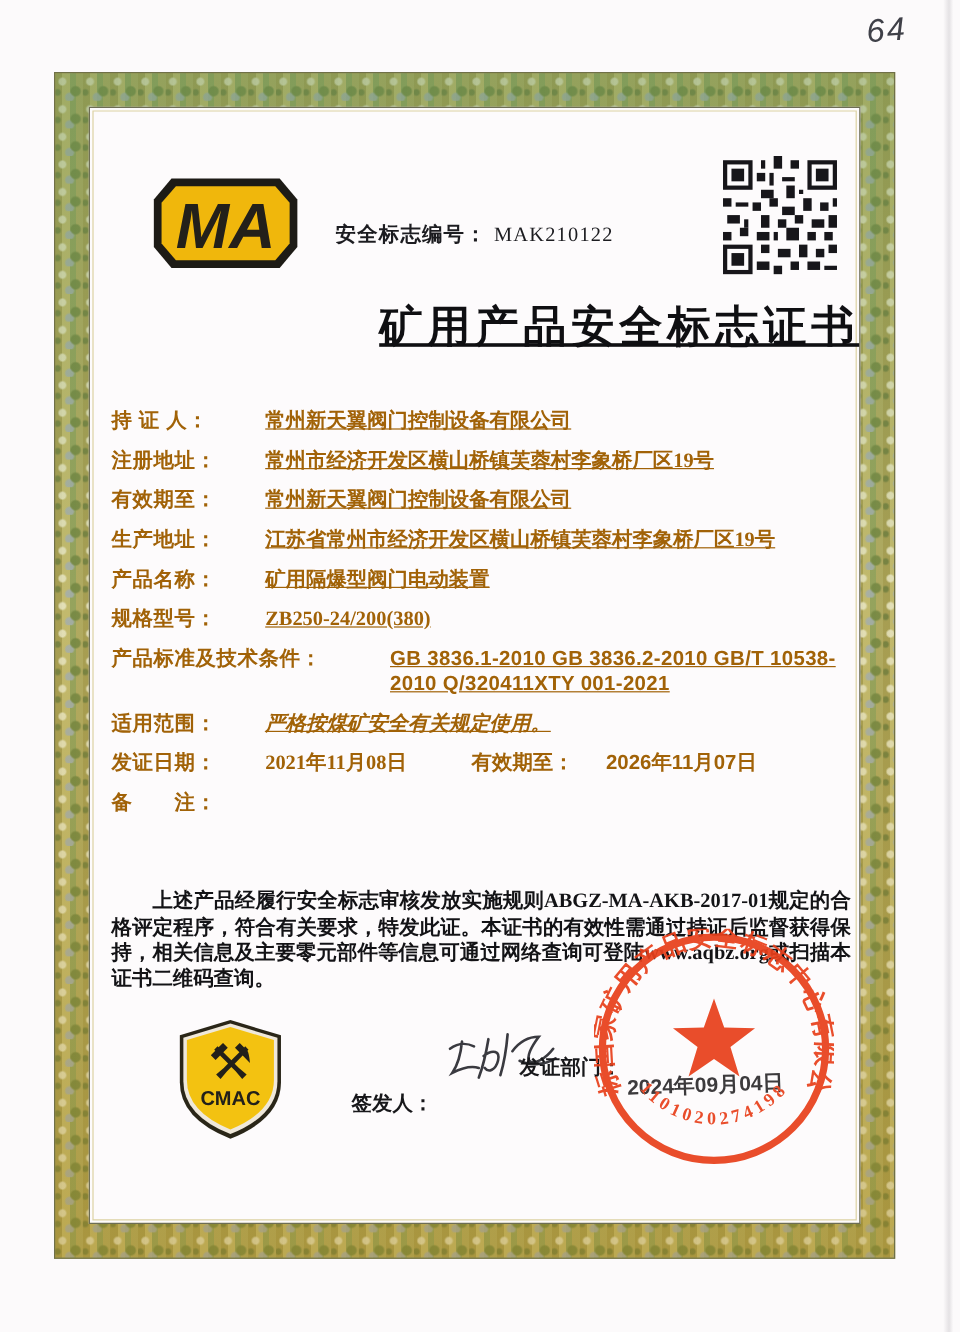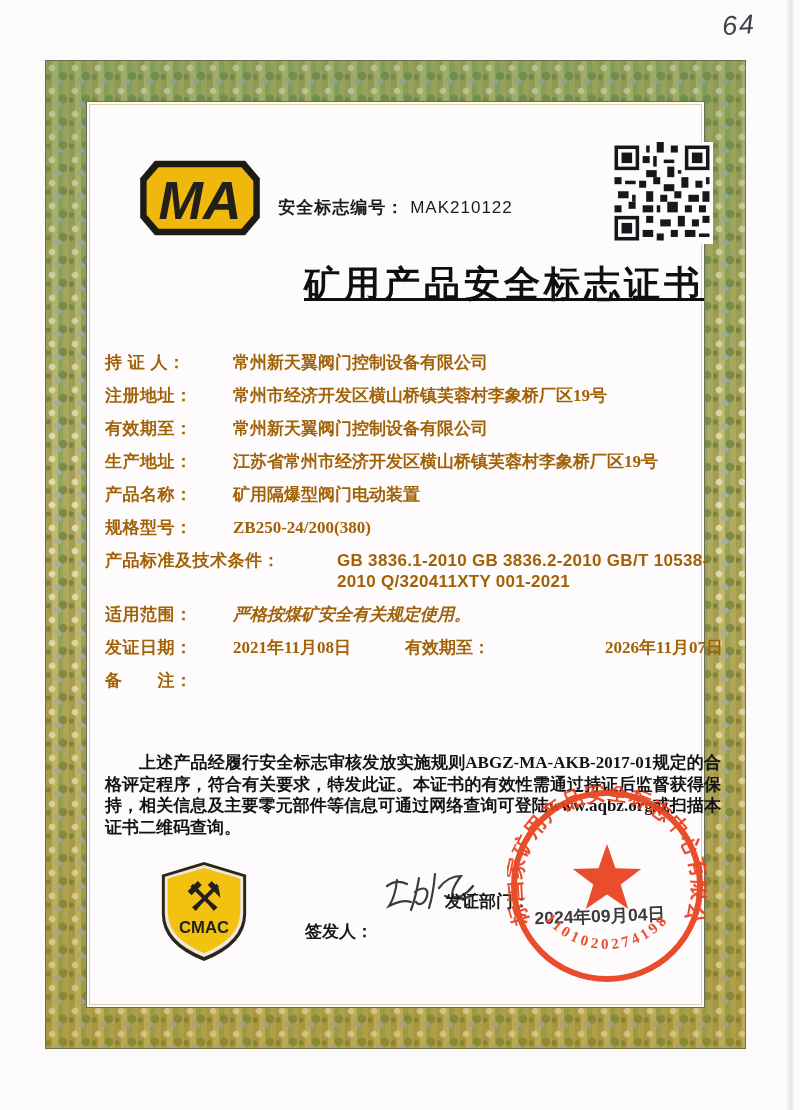--- a/index.html
+++ b/index.html
@@ -9,56 +9,56 @@
   .cert { position:relative; width:800px; height:1110px; background:#fcfafb; overflow:hidden; }
 
   .paper-edge { position:absolute; top:0; right:0; width:14px; height:1110px;
     background:linear-gradient(90deg, rgba(0,0,0,0) 0%, rgba(120,115,125,.18) 35%, rgba(0,0,0,0) 60%); }
 
   .hand-note { position:absolute; top:10px; left:722px; font-size:27px; color:#3f4048;
     font-style:italic; transform:rotate(-4deg); letter-spacing:2px; }
 
   
   .frame { position:absolute; left:45px; top:60px; width:701px; height:989px;
-    padding:40px; border:1px solid #6f7047;
+    padding:28px; border:1px solid #6f7047;
     background-color:#b5a955;
     background-image:
       linear-gradient(180deg, rgba(110,150,90,.45) 0%, rgba(160,170,110,.15) 45%, rgba(170,140,40,.40) 100%),
       radial-gradient(circle at 6px 7px,  rgba(245,240,210,.85) 2.5px, rgba(0,0,0,0) 4px),
       radial-gradient(circle at 17px 15px, rgba(110,130,60,.9) 3.5px, rgba(0,0,0,0) 5px),
       radial-gradient(circle at 12px 20px, rgba(165,175,185,.85) 3px, rgba(0,0,0,0) 4.5px),
       radial-gradient(circle at 2px 16px,  rgba(90,110,50,.7) 2px, rgba(0,0,0,0) 3.5px),
       repeating-linear-gradient(90deg, #a89c4e 0 6px, #c8bc6d 6px 12px, #93a25a 12px 17px, #b3aa5e 17px 23px);
     background-size:auto, 23px 23px, 23px 23px, 23px 23px, 23px 23px, auto; }
 
   .inner { position:relative; width:100%; height:100%; background:#fdfbfc;
     border:1px solid #6d6d55; box-shadow:inset 0 0 0 2px #fdfbfc, inset 0 0 0 3px #dcd2a2; }
 
   
   .ma-badge { position:absolute; left:44px; top:52px; width:138px; height:88px; }
   .certno { position:absolute; left:0; top:94px; width:100%; text-align:center;
     font-size:17px; color:#1c1c20; }
   .certno .lab { font-weight:700; letter-spacing:1px; }
-  .certno .val { font-family:Liberation Sans, sans-serif; letter-spacing:1px; margin-left:6px; }
+  .certno .val { font-family:Liberation Serif, serif; letter-spacing:1px; margin-left:6px; }
   .qr { position:absolute; left:524px; top:40px; width:102px; height:102px; }
 
   .title { position:absolute; left:0; top:158px; width:100%; text-align:right;
     font-size:36px; font-weight:900; letter-spacing:4px; color:#0f0f12;text-decoration:underline; }
 
   
   .fields { position:absolute; left:18px; top:250px; width:618px; color:#a16207; }
   .frow { display:flex; margin-bottom:12px; line-height:21px; font-size:17px; }
   .flabel { flex:0 0 128px; font-weight:700; letter-spacing:.5px; }
-  .fvalue { flex:1; font-weight:700; font-family:"Liberation Serif", serif; }
+  .fvalue { flex:1; font-weight:700; font-family:"Liberation Serif", serif;text-decoration:underline; }
   .frow.std .flabel { flex:0 0 232px; }
   .frow.std .fvalue { font-family:"Liberation Sans", sans-serif; letter-spacing:.3px; }
   .frow.kai .fvalue { font-style:italic; }
   .frow.dates .fvalue1 { flex:0 0 172px; font-weight:700; font-family:"Liberation Serif", serif; }
   .frow.dates .flabel2 { flex:0 0 112px; font-weight:700; }
-  .frow.dates .fvalue2 { flex:1; font-weight:700; font-family:Liberation Serif, serif;text-align:right; }
+  .frow.dates .fvalue2 { flex:1; font-weight:700; font-family:Liberation Sans, sans-serif; }
 
   
   .statement { position:absolute; left:18px; top:650px; width:616px;
     font-size:17px; font-weight:700; line-height:21.5px; color:#131316;
     text-indent:2em; text-align:justify; font-family:"Liberation Serif", serif; }
 
   
   .cmac { position:absolute; left:68px; top:758px; width:98px; height:104px; }
   .sign-label { position:absolute; left:218px; top:818px; font-size:17px; font-weight:700; color:#17171a; }
   .signature { position:absolute; left:294px; top:764px; width:100px; height:56px; }

